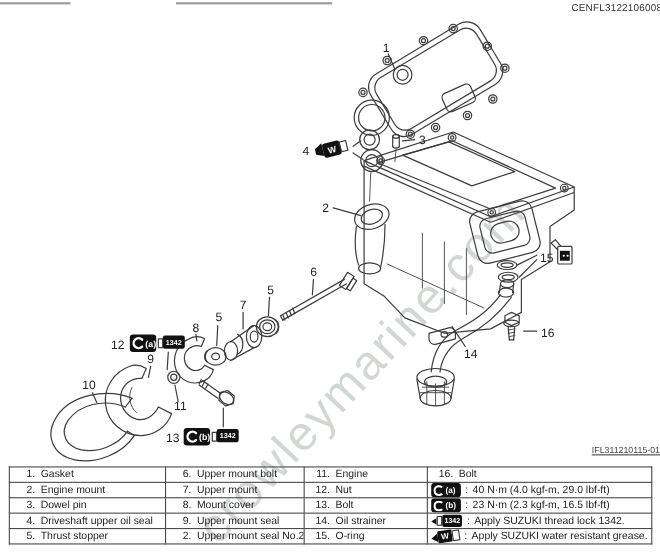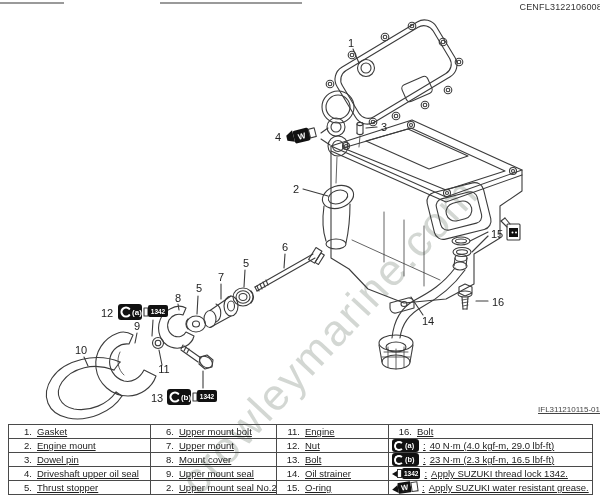--- a/index.html
+++ b/index.html
@@ -12,21 +12,21 @@
   #header-code{position:absolute;top:2px;right:4px;font-size:9px;color:#333;letter-spacing:.2px;}
   #figure-code{position:absolute;top:405px;right:6px;font-size:8px;color:#444;text-decoration:underline;}
   
   #watermark{position:absolute;left:170px;top:470px;transform:rotate(-47deg);transform-origin:0 0;
              font-size:44px;letter-spacing:2px;color:rgba(145,155,145,.40);white-space:nowrap;pointer-events:none;}
   
   #diagram{position:absolute;left:0;top:0;}
   
   #parts-table{position:absolute;left:8px;top:424px;width:584px;border-collapse:collapse;table-layout:fixed;}
   #parts-table td{border:1px solid #4a4a4a;font-size:9.5px;height:13px;padding:0 2px 0 3px;
-                  white-space:nowrap;overflow:hidden;background:transparent;vertical-align:middle;text-decoration:underline;}
+                  white-space:nowrap;overflow:hidden;background:transparent;vertical-align:middle;}
   .num{display:inline-block;width:20px;text-align:right;margin-right:5px;}
   .legend-cell{display:flex;align-items:center;gap:3px;}
   .colon{margin:0 1px;}
   
   .tq-box{display:inline-flex;align-items:center;justify-content:flex-start;gap:1px;
           background:#111;border-radius:3px;width:27px;height:13px;padding:0 2px;box-sizing:border-box;}
   .tq-ring{width:6px;height:6px;border:2px solid #fff;border-right-color:transparent;border-radius:50%;}
   .tq-lab{color:#fff;font-weight:bold;font-size:7.5px;line-height:13px;}
   
   .lk-ico{display:inline-flex;align-items:center;}

